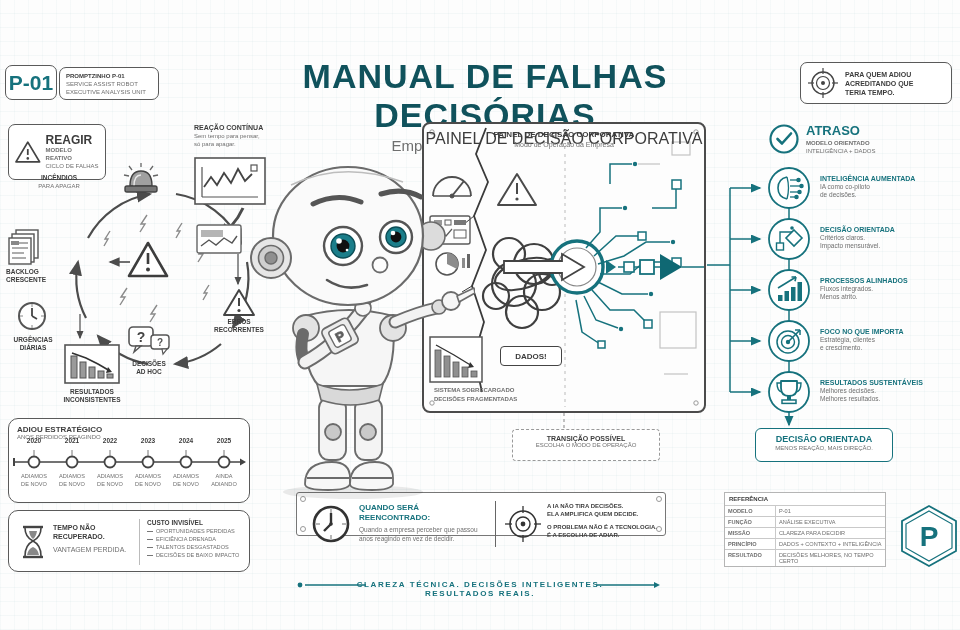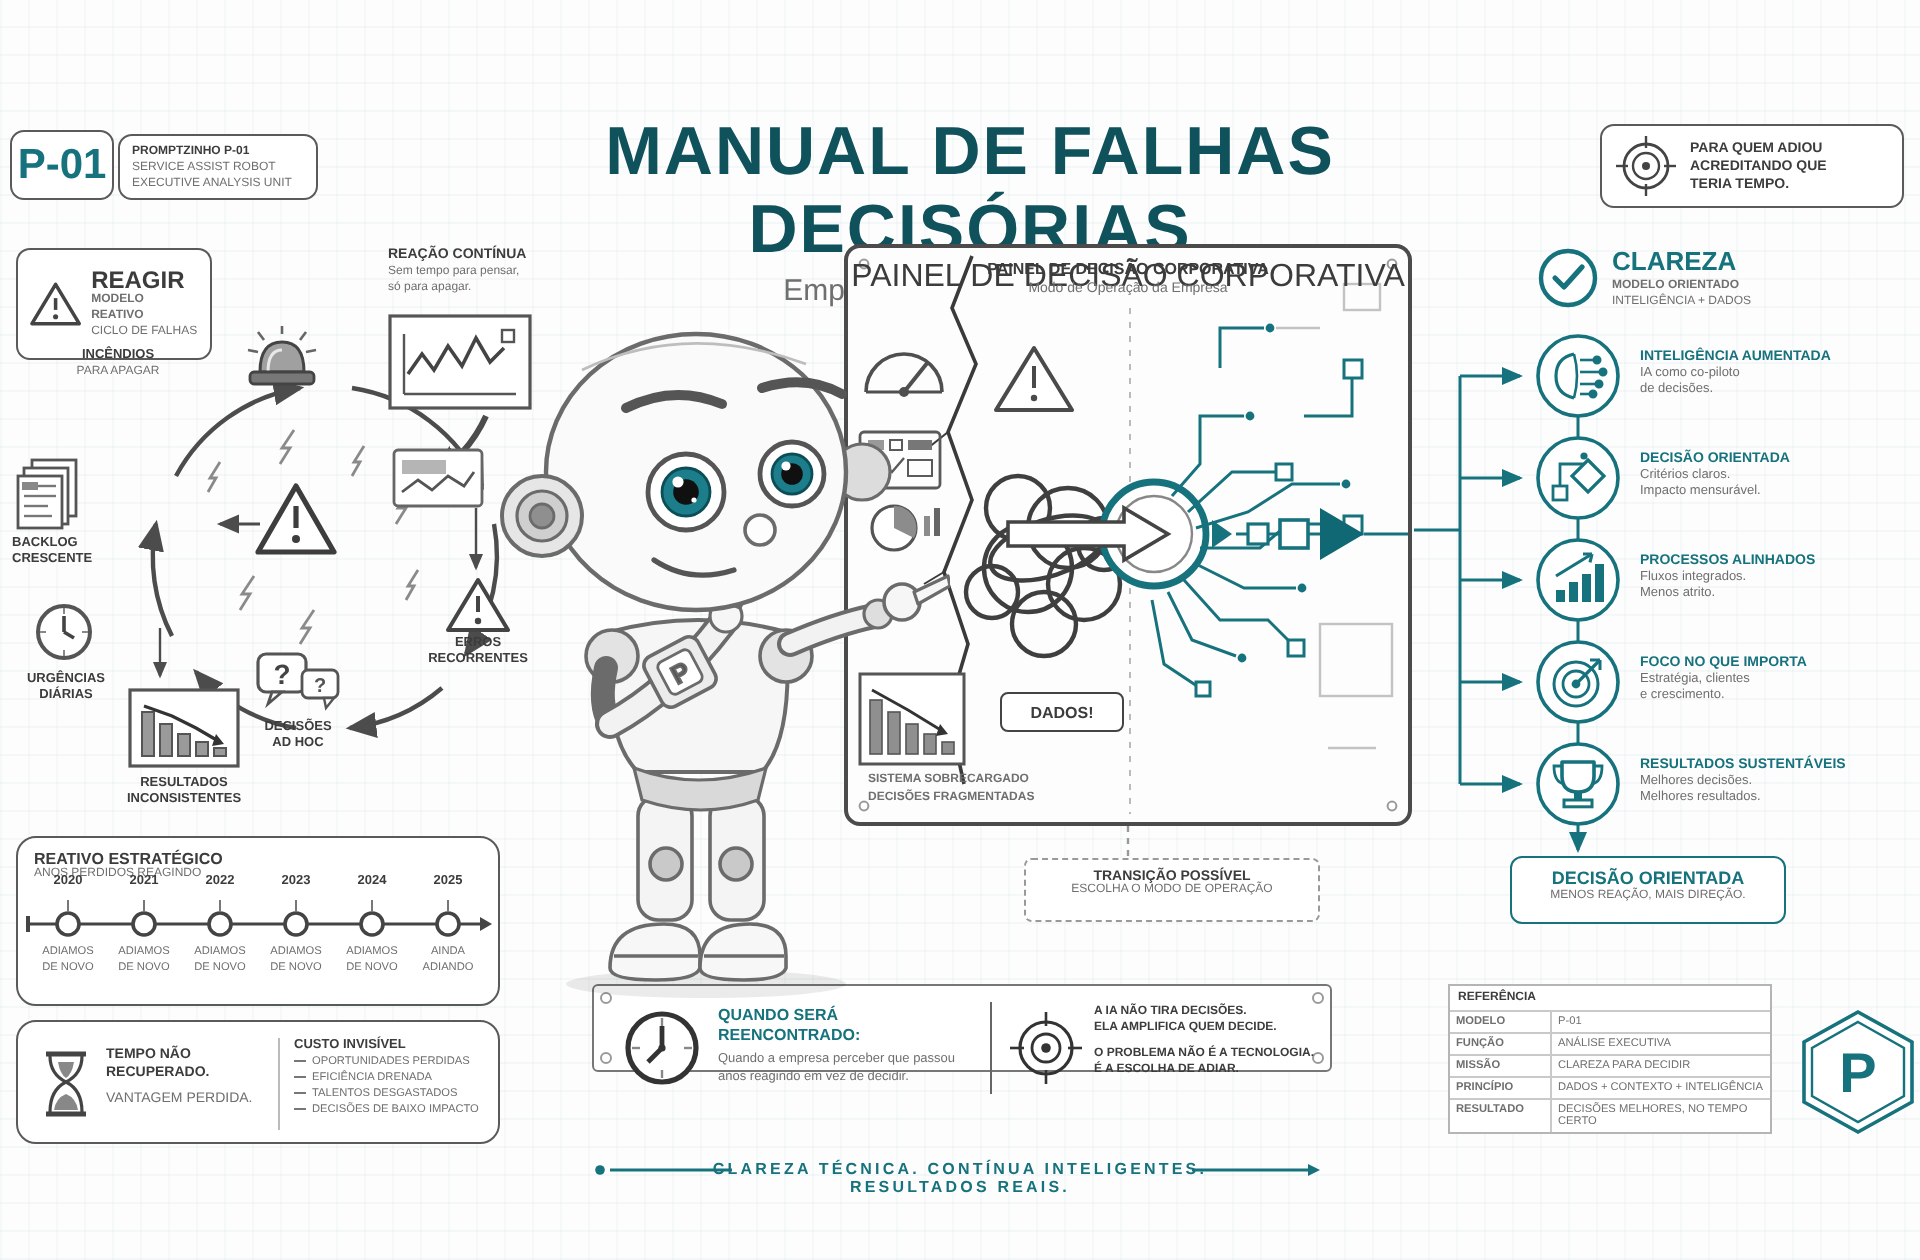--- a/index.html
+++ b/index.html
@@ -249,21 +249,21 @@
   <div class="bx ctr" style="left:124px;top:360px;width:50px;z-index:2">
     <div class="t65 b lh8">DECISÕES</div>
     <div class="t65 b lh8">AD HOC</div>
   </div>
   <div class="bx ctr" style="left:212px;top:318px;width:54px;z-index:2">
     <div class="t65 b lh8">ERROS</div>
     <div class="t65 b lh8">RECORRENTES</div>
   </div>
 
   <div class="bx rbox" style="left:8px;top:418px;width:242px;height:85px;border-width:1.2px;border-radius:10px;padding:6px 8px;z-index:2">
-    <div class="t8 b">REATIVO ESTRATÉGICO</div>
+    <div class="t8 b">ADIOU ESTRATÉGICO</div>
     <div class="t6 gray">ANOS PERDIDOS REAGINDO</div>
   </div>
   <svg class="bx" style="left:12px;top:448px;z-index:2" width="234" height="22" viewBox="0 0 234 22">
     <line x1="2" y1="14" x2="228" y2="14" stroke="#444" stroke-width="1.6"></line>
     <path d="M 228 10.5 L 234 14 L 228 17.5 Z" fill="#444"></path>
     <line x1="2" y1="10" x2="2" y2="18" stroke="#444" stroke-width="2"></line>
     <g fill="#fff" stroke="#444" stroke-width="1.8">
       <circle cx="22" cy="14" r="5.5"></circle>
         <circle cx="60" cy="14" r="5.5"></circle>
         <circle cx="98" cy="14" r="5.5"></circle>
@@ -533,21 +533,21 @@
 
     <circle cx="137" cy="125" r="7.5" fill="#fdfdfd" stroke="#6b6b6b" stroke-width="1.8"></circle>
     <path d="M 84 140 Q 102 152 124 145" fill="none" stroke="#555" stroke-width="2.6" stroke-linecap="round"></path>
   </svg>
 
   <svg class="bx" style="left:768px;top:123px;z-index:2" width="32" height="32" viewBox="0 0 32 32">
     <circle cx="16" cy="16" r="13.5" fill="#fff" stroke="#16727D" stroke-width="2.2"></circle>
     <path d="M 9.5 16 l 4.5 4.5 l 9 -10" fill="none" stroke="#16727D" stroke-width="2.6" stroke-linecap="round" stroke-linejoin="round"></path>
   </svg>
   <div class="bx" style="left:806px;top:124px;width:130px;z-index:2">
-    <div class="t13 b teal" style="line-height:13px">CLAREZA</div>
+    <div class="t13 b teal" style="line-height:13px">ATRASO</div>
     <div class="t6 b gray lh8" style="margin-top:2px">MODELO ORIENTADO</div>
     <div class="t6 gray lh8">INTELIGÊNCIA + DADOS</div>
   </div>
 
   <svg class="bx" style="left:767px;top:166px;z-index:2" width="44" height="44" viewBox="0 0 44 44">
     <circle cx="22" cy="22" r="20" fill="#fff" stroke="#16727D" stroke-width="1.8"></circle>
     <path d="M 20 11 q -9 2 -9 11 q 0 9 9 11" fill="none" stroke="#16727D" stroke-width="1.6"></path>
     <path d="M 20 11 q 3 11 0 22" fill="none" stroke="#16727D" stroke-width="1.3"></path>
     <g stroke="#16727D" stroke-width="1.3" fill="#16727D">
       <line x1="23" y1="14" x2="30" y2="14"></line>
@@ -691,15 +691,15 @@
       <div class="t55 gray">DECISÕES MELHORES, NO TEMPO CERTO</div>
     </div>
   </div>
 
   <svg class="bx" style="left:899px;top:504px;z-index:2" width="60" height="64" viewBox="0 0 60 64">
     <polygon points="30,2 57,17 57,47 30,62 3,47 3,17" fill="#fff" stroke="#16727D" stroke-width="1.8"></polygon>
     <polygon points="30,7 53,20 53,44 30,57 7,44 7,20" fill="none" stroke="#16727D" stroke-width="1.2"></polygon>
     <text x="30" y="42" text-anchor="middle" font-size="28" font-weight="bold" fill="#16727D" font-family="Liberation Sans, sans-serif">P</text>
   </svg>
 
-  <div class="bx ctr t8 b teal" style="left:330px;top:580px;width:300px;letter-spacing:1.6px;z-index:2">CLAREZA TÉCNICA.  CONTÍNUA INTELIGENTES.  RESULTADOS REAIS.</div>
+  <div class="bx ctr t8 b teal" style="left:330px;top:580px;width:300px;letter-spacing:1.6px;z-index:2">CLAREZA TÉCNICA.  DECISÕES INTELIGENTES.  RESULTADOS REAIS.</div>
 
 </div>
 
 </body></html>

